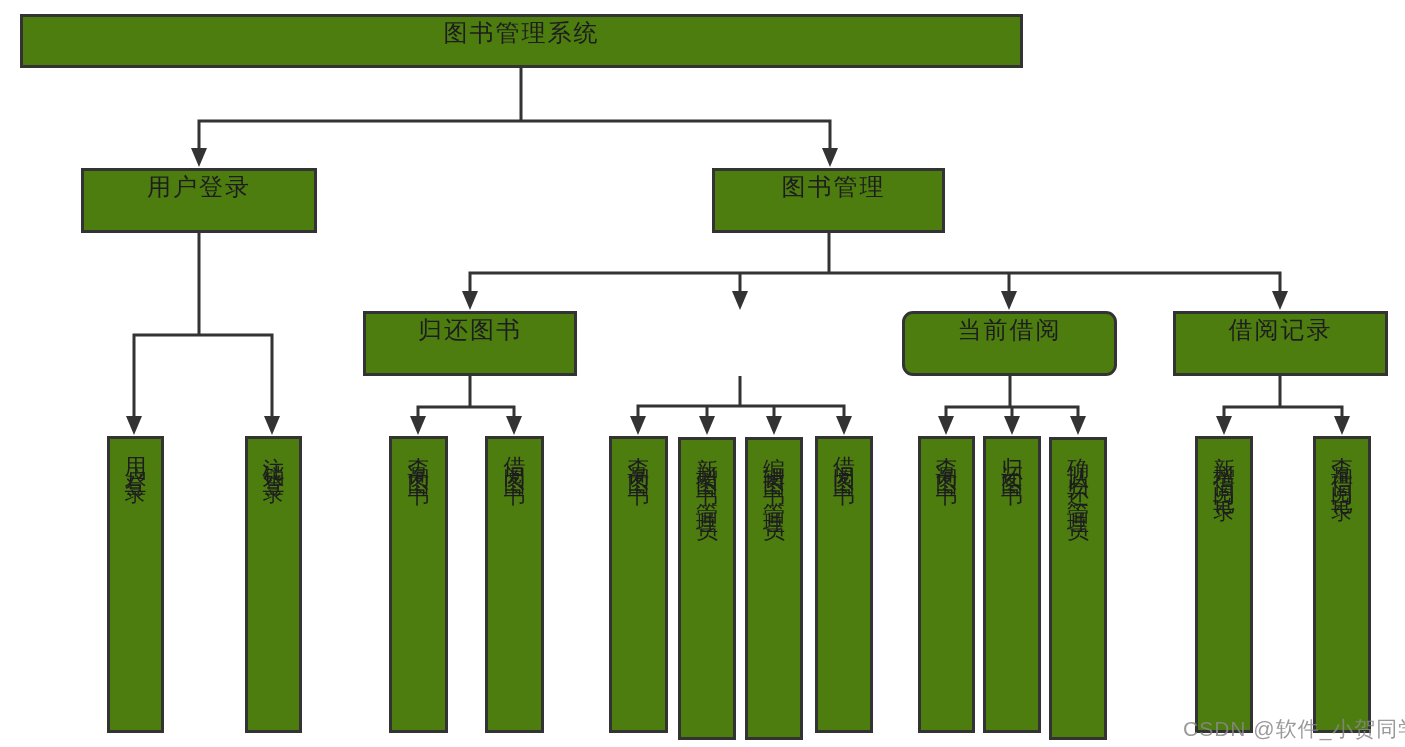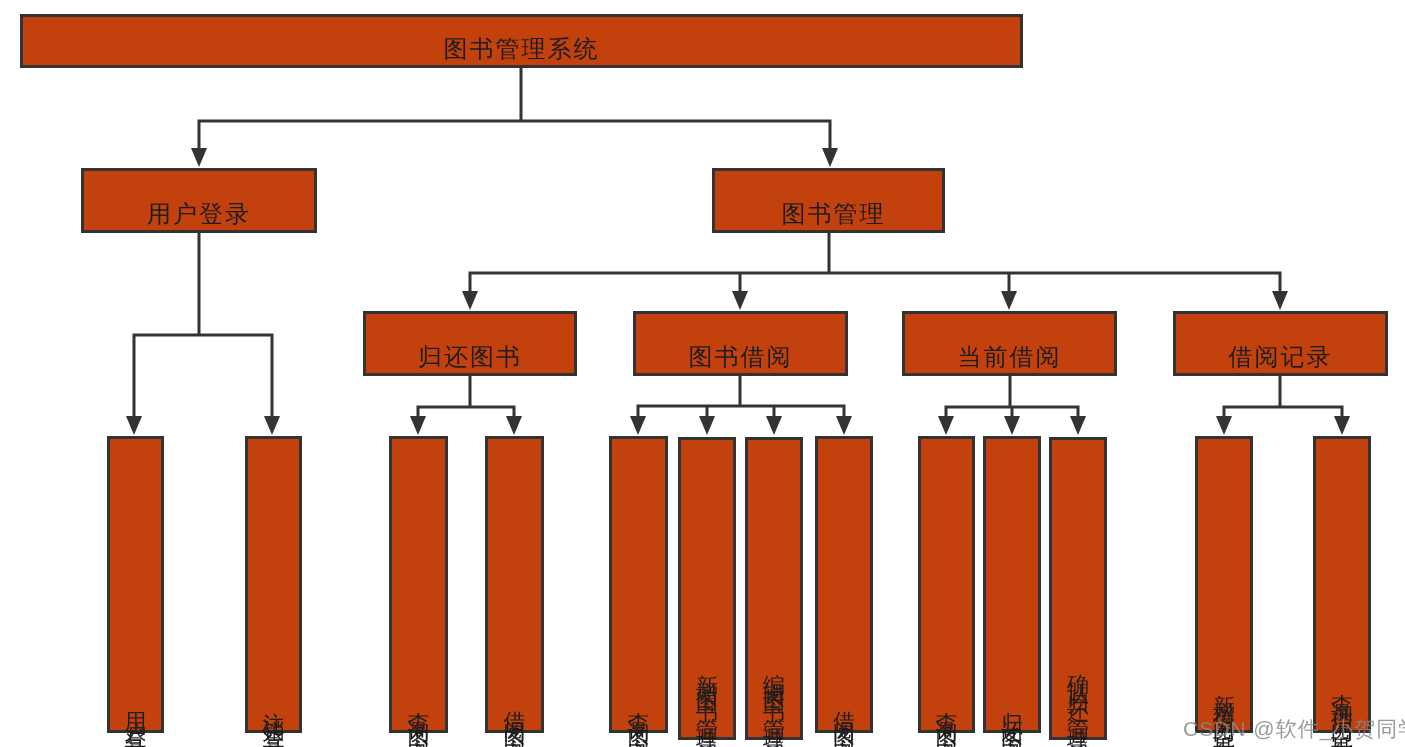--- a/index.html
+++ b/index.html
@@ -1,21 +1,21 @@
 <!DOCTYPE html>
 <html><head>
 <meta charset="utf-8">
 <style>
   html,body{margin:0;padding:0;background:#ffffff;}
   body{font-family:"Liberation Sans",sans-serif;}
   .canvas{position:relative;width:1405px;height:747px;background:#ffffff;overflow:hidden;}
   .wires{position:absolute;left:0;top:0;width:1405px;height:747px;z-index:1;}
   .node{
-    position:absolute;box-sizing:border-box;background:#c2410c;
-    border:3px solid #333333;display:flex;align-items:flex-end;justify-content:center;
+    position:absolute;box-sizing:border-box;background:#4d7c0f;
+    border:3px solid #333333;display:flex;align-items:flex-start;justify-content:center;
     color:#1d1d1f;z-index:2;
   }
   .hnode{font-size:24px;letter-spacing:2px;white-space:nowrap;}
   .leaf span{
     writing-mode:vertical-rl;text-orientation:mixed;
     font-size:22px;letter-spacing:9px;line-height:1;color:#1d1d1f;
   }
   .watermark{
     position:absolute;z-index:3;left:1183px;top:715px;
     font-size:21px;color:rgba(136,136,136,0.85);letter-spacing:1px;white-space:nowrap;
@@ -66,24 +66,21 @@
   <div class="node hnode" style="left:81px;top:168px;width:236px;height:65px;">
     <span>用户登录</span>
   </div>
   <div class="node hnode" style="left:712px;top:168px;width:233px;height:65px;padding-left:10px;">
     <span>图书管理</span>
   </div>
 
   <div class="node hnode" style="left:363px;top:311px;width:214px;height:65px;">
     <span>归还图书</span>
   </div>
-  <div class="node hnode" style="left:633px;top:311px;width:215px;height:65px;">
-    <span>图书借阅</span>
-  </div>
-  <div class="node hnode" style="left:902px;top:311px;width:215px;height:65px;">
+  <div class="node hnode" style="left:902px;top:311px;width:215px;height:65px;border-radius:11px;">
     <span>当前借阅</span>
   </div>
   <div class="node hnode" style="left:1173px;top:311px;width:215px;height:65px;">
     <span>借阅记录</span>
   </div>
 
   <div class="node leaf" style="left:107px;top:436px;width:57px;height:297px;">
     <span>用户登录</span>
   </div>
   <div class="node leaf" style="left:245px;top:436px;width:57px;height:297px;">

